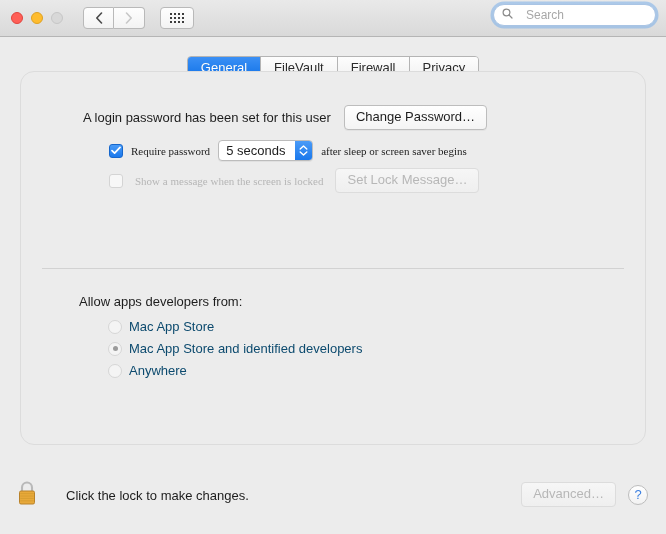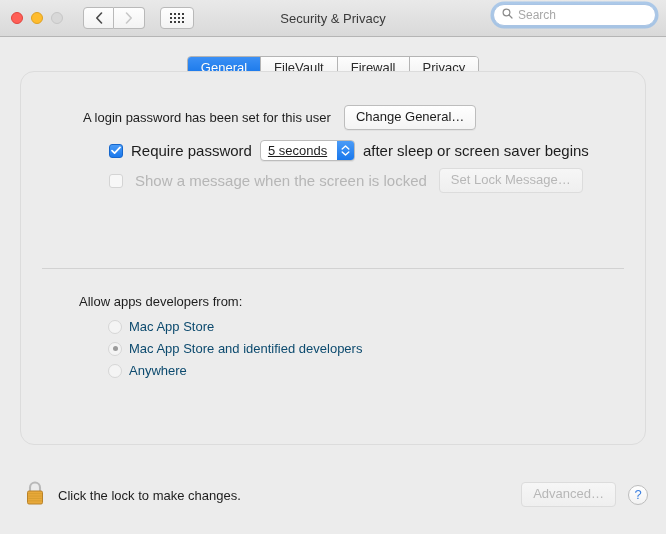--- a/index.html
+++ b/index.html
@@ -107,21 +107,21 @@
   }
   .search-field {
     width: 163px;
     height: 22px;
     border-radius: 11px;
     background: #fff;
     border: 1px solid #a9c4e4;
     box-shadow: 0 0 0 2.5px rgba(122,175,233,0.55);
     display: flex;
     padding: 0 8px;
-    gap: 5px;
+    gap: 13px;
   }
   .search-field svg { flex: 0 0 auto; }
   .search-input {
     border: none;
     outline: none;
     background: transparent;
     font-family: "Liberation Sans", sans-serif;
     font-size: 12px;
     color: #000;
     width: 100%;
@@ -233,21 +233,21 @@
   .checkbox.checked {
     background: linear-gradient(to bottom, #4a9bf7, #1a78ec);
     border: 1px solid #1667cc;
   }
   .checkbox.unchecked {
     background: #f7f7f7;
     border: 1px solid #d4d4d4;
   }
   .checkbox svg { display: block; }
 
-  .cb-label { font-size: 15px; color: #1d1d1d; }
+  .cb-label { font-size: 11px; color: #1d1d1d; font-family: Liberation Serif, serif; }
   .cb-label.disabled { color: #b6b6b6; }
 
   .popup {
     display: inline-flex;
     align-items: stretch;
     height: 21px;
     background: #fff;
     border: 1px solid #bcbcbc;
     border-radius: 4px;
     overflow: hidden;
@@ -255,21 +255,20 @@
     box-shadow: 0 1px 0 rgba(0,0,0,0.05);
   }
   .popup-value {
     font-size: 13px;
     color: #1d1d1d;
     padding: 0 8px 0 7px;
     display: flex;
     align-items: center;
     flex: 1 1 auto;
     white-space: nowrap;
-    text-decoration: underline;
   }
   .popup-arrows {
     flex: 0 0 17px;
     background: linear-gradient(to bottom, #4a9bf7, #1a78ec);
     display: flex;
     flex-direction: column;
     align-items: center;
     justify-content: center;
     gap: 1px;
   }
@@ -329,25 +328,25 @@
   
   .bottom {
     position: absolute;
     left: 0;
     right: 0;
     bottom: 0;
     height: 69px;
   }
   .lock-area {
     position: absolute;
-    left: 24px;
+    left: 16px;
     top: 14px;
     display: flex;
     align-items: center;
-    gap: 12px;
+    gap: 28px;
   }
   .lock-text { font-size: 13px; color: #1d1d1d; }
 
   .bottom-right {
     position: absolute;
     right: 18px;
     top: 17px;
     display: flex;
     align-items: center;
     gap: 12px;
@@ -407,21 +406,20 @@
           <i></i>
           <i></i>
           <i></i>
         <i></i>
           <i></i>
           <i></i>
           <i></i>
       </span>
     </div>
 
-    <div class="window-title">Security &amp; Privacy</div>
 
     <div class="search-wrap">
       <div class="search-field">
         <span>
           <svg width="11" height="11" viewBox="0 0 11 11">
             <circle cx="4.5" cy="4.5" r="3.4" fill="none" stroke="#8a8a8a" stroke-width="1.2"></circle>
             <line x1="7" y1="7" x2="10" y2="10" stroke="#8a8a8a" stroke-width="1.2" stroke-linecap="round"></line>
           </svg>
         </span>
         <input class="search-input" type="text" placeholder="Search" style="">
@@ -435,21 +433,21 @@
       <div class="tab">FileVault</div>
       <div class="tab">Firewall</div>
       <div class="tab">Privacy</div>
     </div>
   </div>
 
   <div class="content-panel">
 
     <div class="row login-row">
       <span class="login-text">A login password has been set for this user</span>
-      <button class="btn">Change General…</button>
+      <button class="btn">Change Password…</button>
     </div>
 
     <div class="row require-row">
       <span class="checkbox checked">
         <span>
           <svg width="10" height="9" viewBox="0 0 10 9">
               <path d="M1 4.6 L3.6 7.1 L9 1.4" fill="none" stroke="#ffffff" stroke-width="1.7" stroke-linecap="round" stroke-linejoin="round"></path>
             </svg>
         </span>
       </span>

